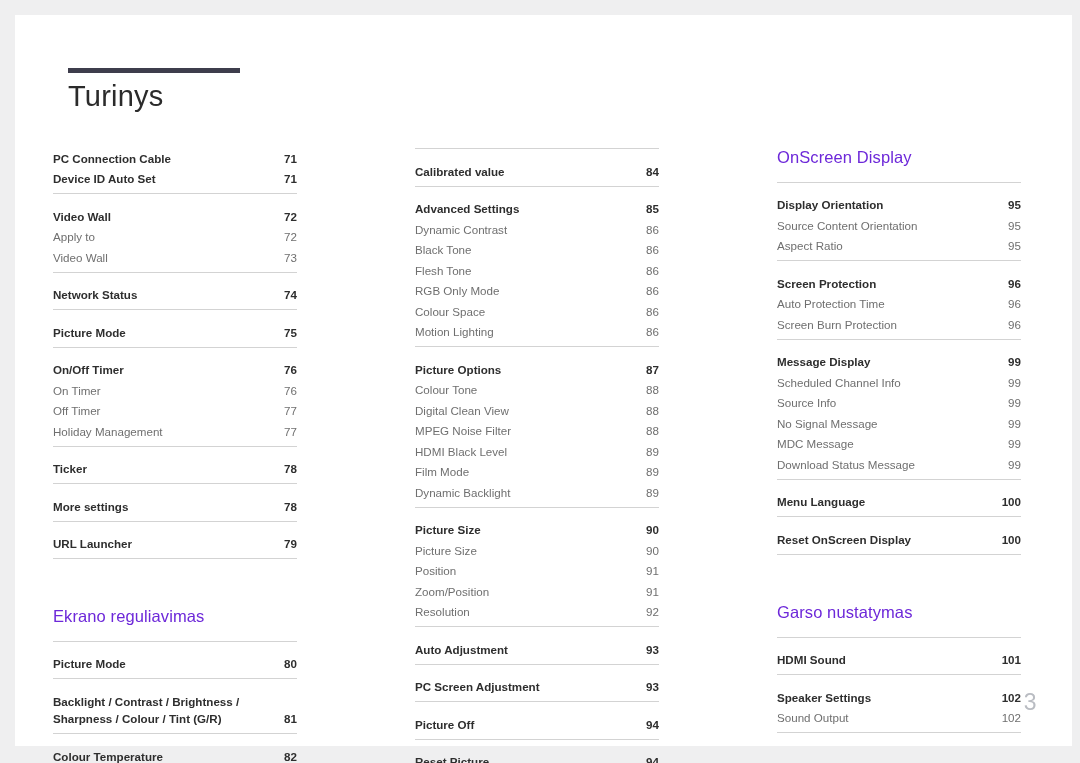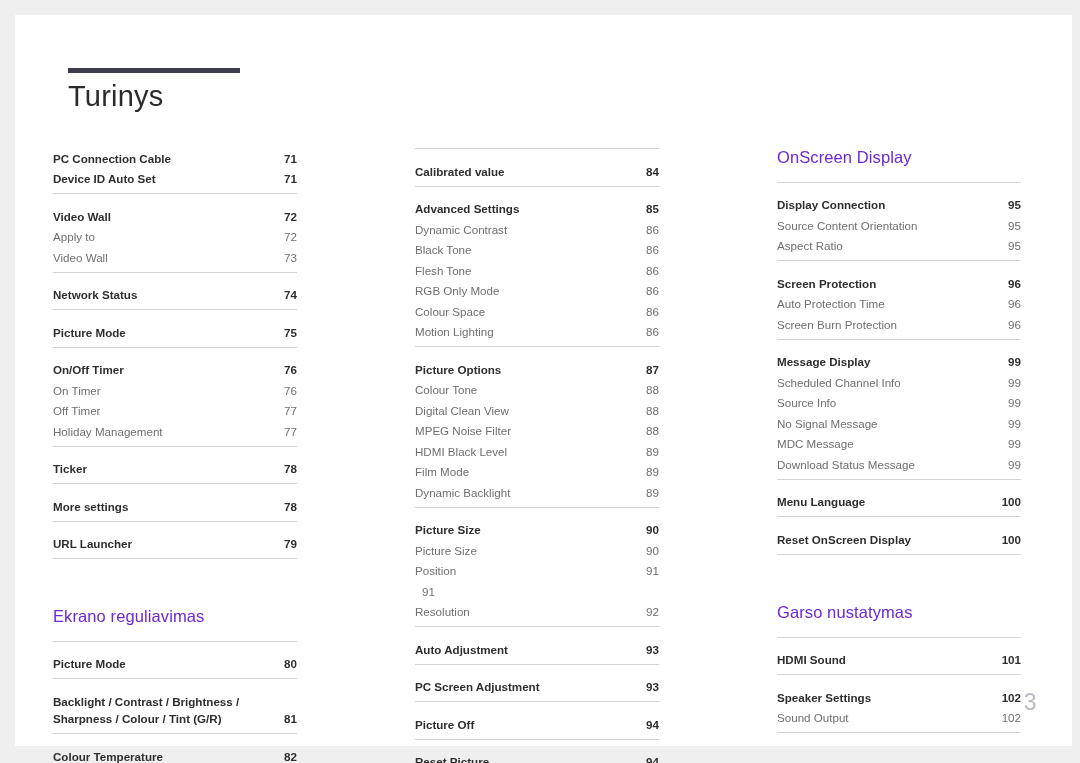--- a/index.html
+++ b/index.html
@@ -336,20 +336,21 @@
           </div>
           <div class="toc-row sub">
             <span class="toc-label">Picture Size</span>
             <span class="toc-page">90</span>
           </div>
           <div class="toc-row sub">
             <span class="toc-label">Position</span>
             <span class="toc-page">91</span>
           </div>
           <div class="toc-row sub">
+            <span class="toc-label">Zoom/Position</span>
             <span class="toc-page">91</span>
           </div>
           <div class="toc-row sub">
             <span class="toc-label">Resolution</span>
             <span class="toc-page">92</span>
           </div>
         </div>
         <div class="toc-group">
           <div class="toc-row main">
             <span class="toc-label">Auto Adjustment</span>
@@ -373,21 +374,21 @@
             <span class="toc-label">Reset Picture</span>
             <span class="toc-page">94</span>
           </div>
         </div>
         <div class="toc-group" style="padding: 0px;"></div>
       </div>
       <div class="column">
         <div class="section-heading heading-gap">OnScreen Display</div>
         <div class="toc-group">
           <div class="toc-row main">
-            <span class="toc-label">Display Connection</span>
+            <span class="toc-label">Display Orientation</span>
             <span class="toc-page">95</span>
           </div>
           <div class="toc-row sub">
             <span class="toc-label">Source Content Orientation</span>
             <span class="toc-page">95</span>
           </div>
           <div class="toc-row sub">
             <span class="toc-label">Aspect Ratio</span>
             <span class="toc-page">95</span>
           </div>

